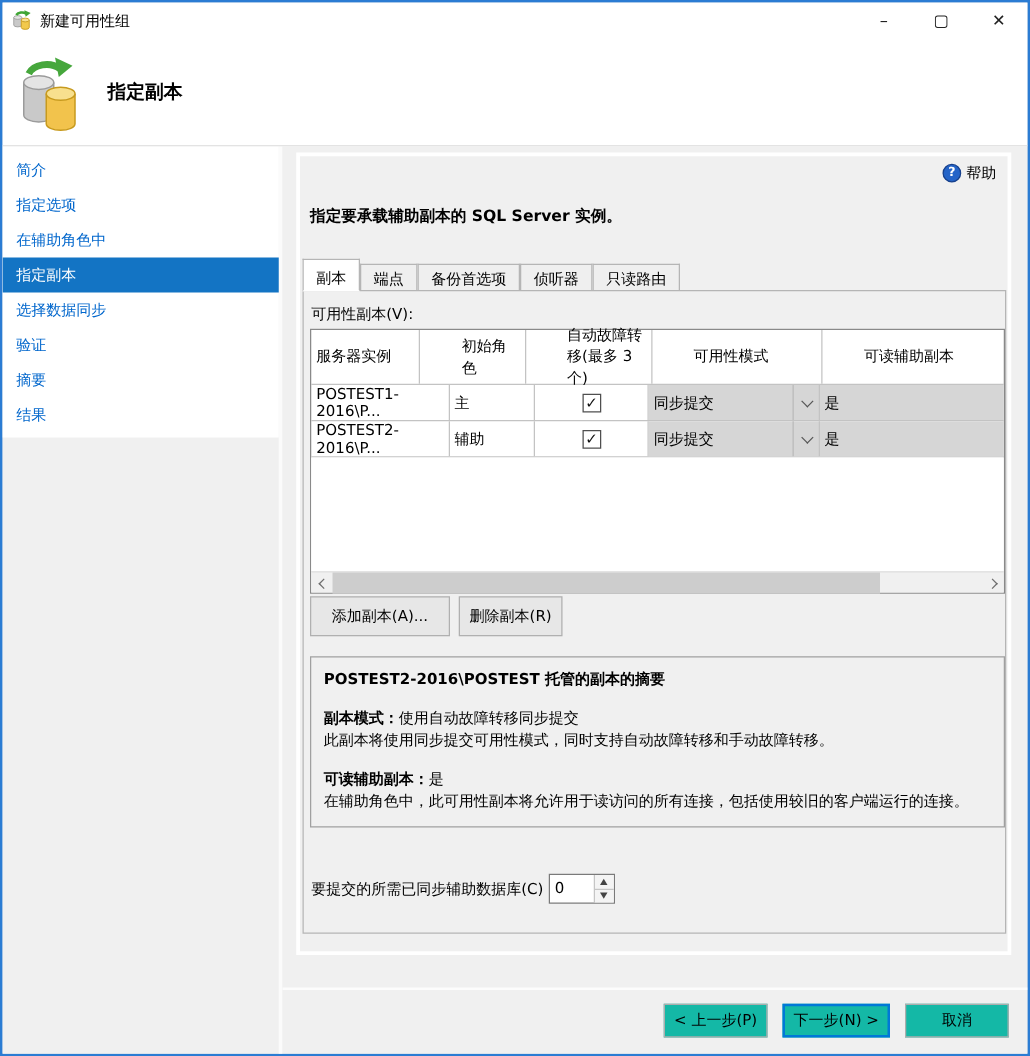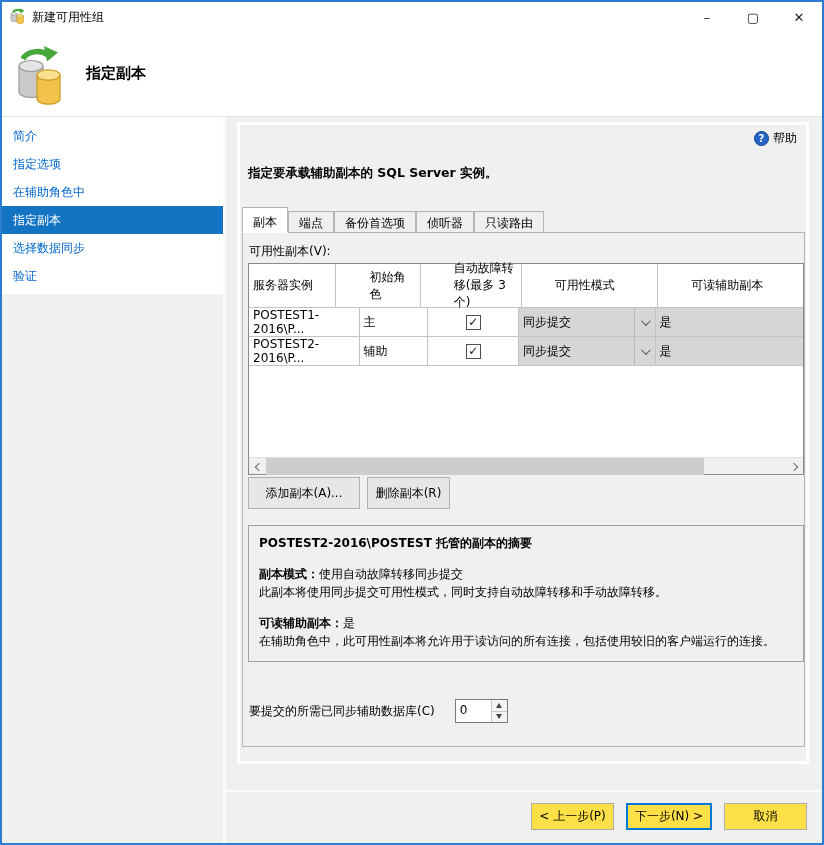--- a/index.html
+++ b/index.html
@@ -81,32 +81,32 @@
   .replica-btns { position:absolute; left:5px; top:244px; display:flex; gap:7px; }
   .replica-btns .btn { width:112px; height:32px; }
   .replica-btns .btn + .btn { width:83px; }
   
   .summary { position:absolute; left:5px; top:292px; width:556px; height:137px;
              border:1px solid #a0a0a0; padding:9px 10px; line-height:1.45; }
   .summary .s-title { font-weight:bold; margin-bottom:14px; }
   .summary b { font-weight:bold; }
   .summary .s-block + .s-block { margin-top:14px; }
   
-  .commit-row { position:absolute; left:6px; top:466px; display:flex; align-items:center; gap:20px; }
+  .commit-row { position:absolute; left:6px; top:466px; display:flex; align-items:center; gap:4px; }
   .spinbox { width:53px; height:24px; border:1px solid #7a7a7a; background:#fff; display:flex; }
   .spin-val { flex:1; padding:3px 0 0 4px; }
   .spin-btns { width:16px; display:flex; flex-direction:column; border-left:1px solid #c5c5c5; }
   .spin-up,.spin-dn { flex:1; display:flex; align-items:center; justify-content:center; cursor:pointer; background:#f4f4f4; }
   .spin-up { border-bottom:1px solid #c5c5c5; }
   .tri-up { width:0; height:0; border-left:3.5px solid transparent; border-right:3.5px solid transparent; border-bottom:5px solid #444; }
   .tri-dn { width:0; height:0; border-left:3.5px solid transparent; border-right:3.5px solid transparent; border-top:5px solid #444; }
   
   .footer-sep { position:absolute; left:0; right:0; top:673px; height:2px; background:#fcfcfc; }
   .footer { position:absolute; right:15px; top:686px; display:flex; gap:9px; }
-  .footer .btn { width:83px; height:27px; background:#fde047; border:1px solid #adadad; }
+  .footer .btn { width:83px; height:27px; background:#14b8a6; border:1px solid #adadad; }
   .footer .btn.primary { width:86px; border:2px solid #0078d7; margin:0 3px; }
 </style>
 </head>
 <body>
 
 <div class="titlebar">
   <span class="app-icon">
     <svg width="16" height="16" viewBox="0 0 16 16">
       <path d="M1 6 v6 a3.2 1.5 0 0 0 6.4 0 v-6" fill="#c9c9c9" stroke="#9b9b9b" stroke-width="0.7"></path>
       <ellipse cx="4.2" cy="6" rx="3.2" ry="1.5" fill="#e3e3e3" stroke="#9b9b9b" stroke-width="0.7"></ellipse>
@@ -159,20 +159,26 @@
         </div>
       <div class="nav-item selected">
           <span>指定副本</span>
         </div>
       <div class="nav-item">
           <span>选择数据同步</span>
         </div>
       <div class="nav-item">
           <span>验证</span>
         </div>
+      <div class="nav-item">
+          <span>摘要</span>
+        </div>
+      <div class="nav-item">
+          <span>结果</span>
+        </div>
     </div>
   </div>
 
   <div class="main">
     <div class="content-panel">
 
       <div class="help-link">
         <span class="help-icon">?</span>
         <span>帮助</span>
       </div>

